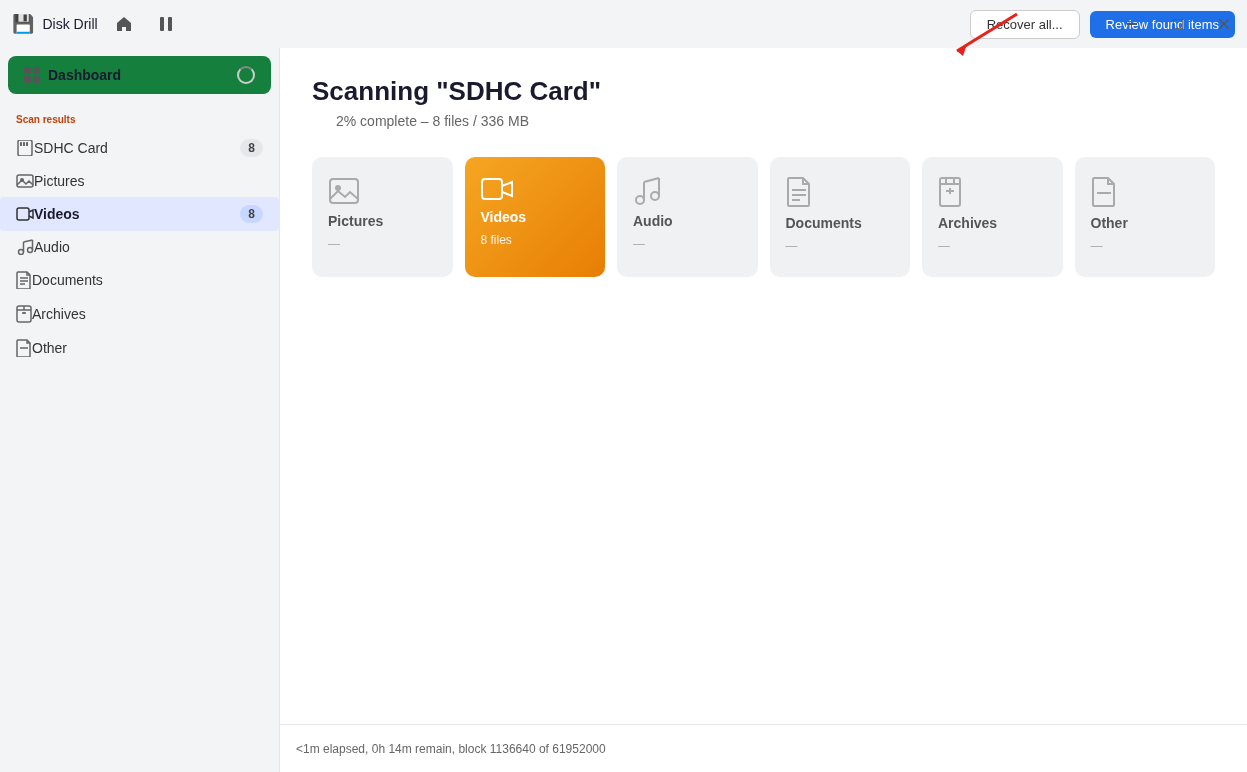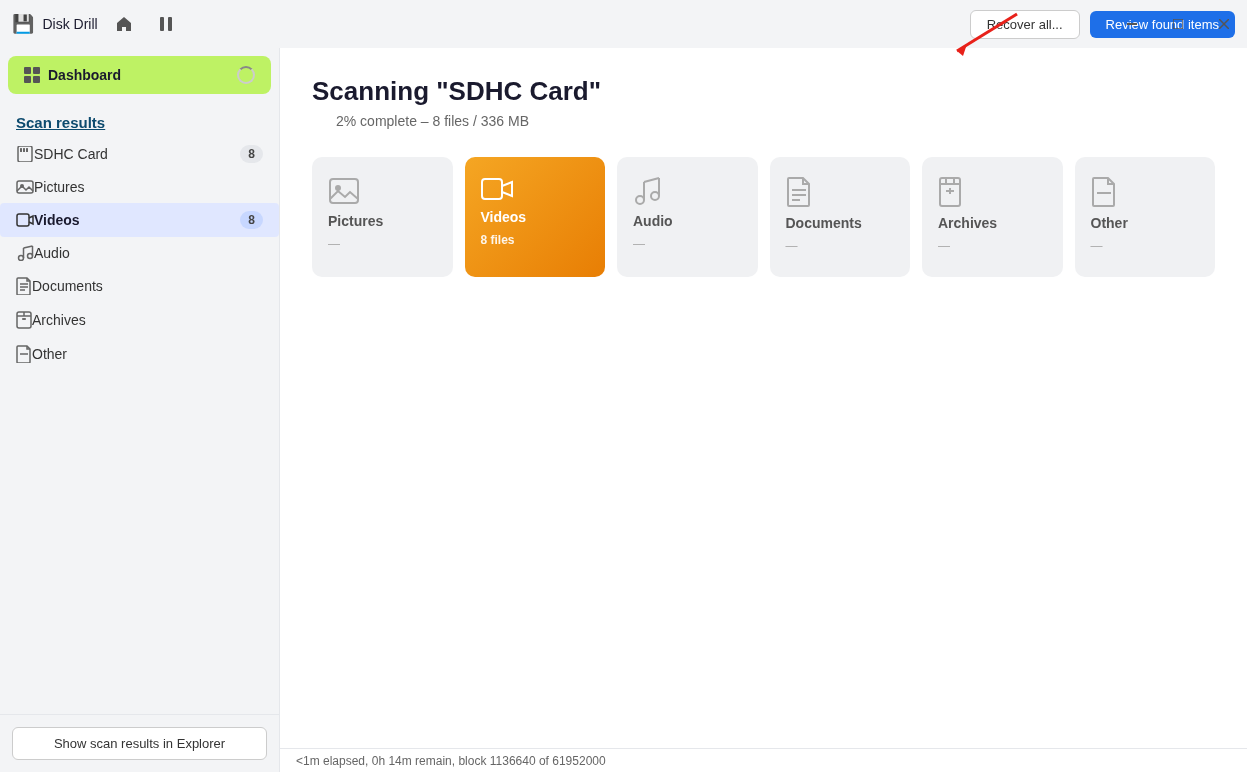--- a/index.html
+++ b/index.html
@@ -55,41 +55,40 @@
       border-right: 1px solid #e5e7eb;
       display: flex;
       flex-direction: column;
       flex-shrink: 0;
     }
     .sidebar-header {
       display: flex;
       align-items: center;
       justify-content: space-between;
       padding: 10px 16px;
-      background: #bef264;
+      background: #15803d;
       border-radius: 8px;
       margin: 8px;
       gap: 25px;
     }
     .sidebar-header-left { display: flex; align-items: center; gap: 8px; }
     .dashboard-label { font-size: 14px; font-weight: 600; color: #1a1a2e; }
     .loading-spinner {
       width: 18px; height: 18px;
       border: 2px solid #ccc;
       border-top: 2px solid #888;
       border-radius: 50%;
       animation: spin 1s linear infinite;
     }
     @keyframes spin { to { transform: rotate(360deg); } }
 
     .scan-results-label {
-      font-size: 15px; font-weight: 600; color: #0c4a6e;
+      font-size: 10px; font-weight: 600; color: #c2410c;
       padding: 12px 16px 6px;
       text-transform: none;
-      text-decoration: underline;
     }
 
     .sidebar-item {
       display: flex; align-items: center; 
       padding: 8px 16px; cursor: pointer; border-radius: 4px;
       position: relative;
     }
     .sidebar-item.active { background: #e0e7ff; }
     .sidebar-item.active .item-label { font-weight: 600; color: #1a1a2e; }
     .item-label { font-size: 14px; color: #333; flex: 1; }
@@ -146,25 +145,25 @@
       min-height: 120px;
       position: relative;
     }
     .card.active-card {
       background: linear-gradient(135deg, #f5a623, #e87e04);
       color: white;
     }
     .card-name { font-size: 14px; font-weight: 600; color: #555; }
     .card.active-card .card-name { color: white; }
     .card-count { font-size: 12px; color: #aaa; }
-    .card.active-card .card-count { color: rgba(255,255,255,0.9); font-weight: 700; text-align: center; }
+    .card.active-card .card-count { color: rgba(255,255,255,0.9); font-weight: 400; text-align: center; }
 
     
     .status-bar {
-      height: 24px;
+      height: 48px;
       border-top: 1px solid #e5e7eb;
       display: flex;
       align-items: center;
       padding: 0 16px;
       background: white;
     }
     .status-text { font-size: 12px; color: #666; }
 
     
     .arrow-svg-wrapper {
@@ -314,23 +313,20 @@
 
     <div class="sidebar-item">
       <svg width="16" height="18" viewBox="0 0 16 18" fill="none" stroke="#666" stroke-width="1.5">
         <path d="M2,1 h9 l3,3 v13 a1,1 0 0,1 -1,1 H2 a1,1 0 0,1 -1,-1 V2 a1,1 0 0,1 1,-1z"></path>
         <polyline points="11,1 11,4 14,4" fill="none"></polyline>
         <line x1="4" y1="9" x2="12" y2="9"></line>
       </svg>
       <span class="item-label">Other</span>
     </div>
 
-    <div class="sidebar-bottom">
-      <button class="show-explorer-btn">Show scan results in Explorer</button>
-    </div>
   </div>
 
   <div class="content">
     <div class="content-inner">
       <div class="scan-title">Scanning "SDHC Card"</div>
       <div class="scan-subtitle">2% complete – 8 files / 336 MB</div>
 
       <div class="cards-grid">
 
         <div class="card">

